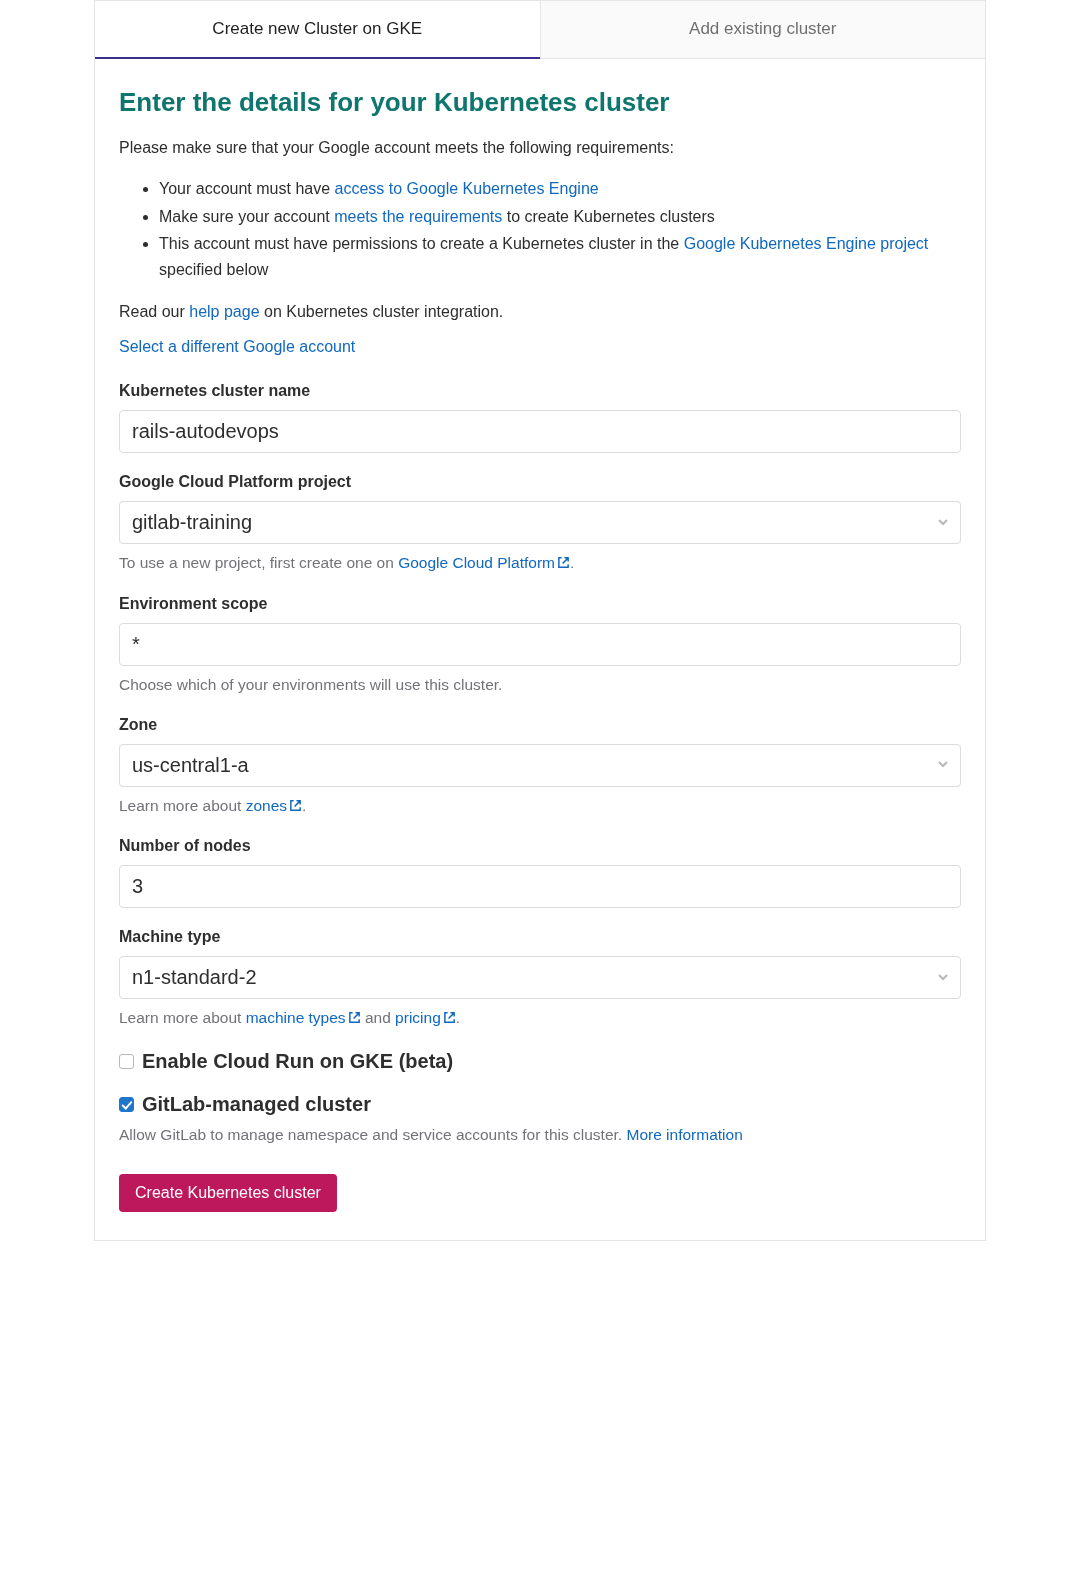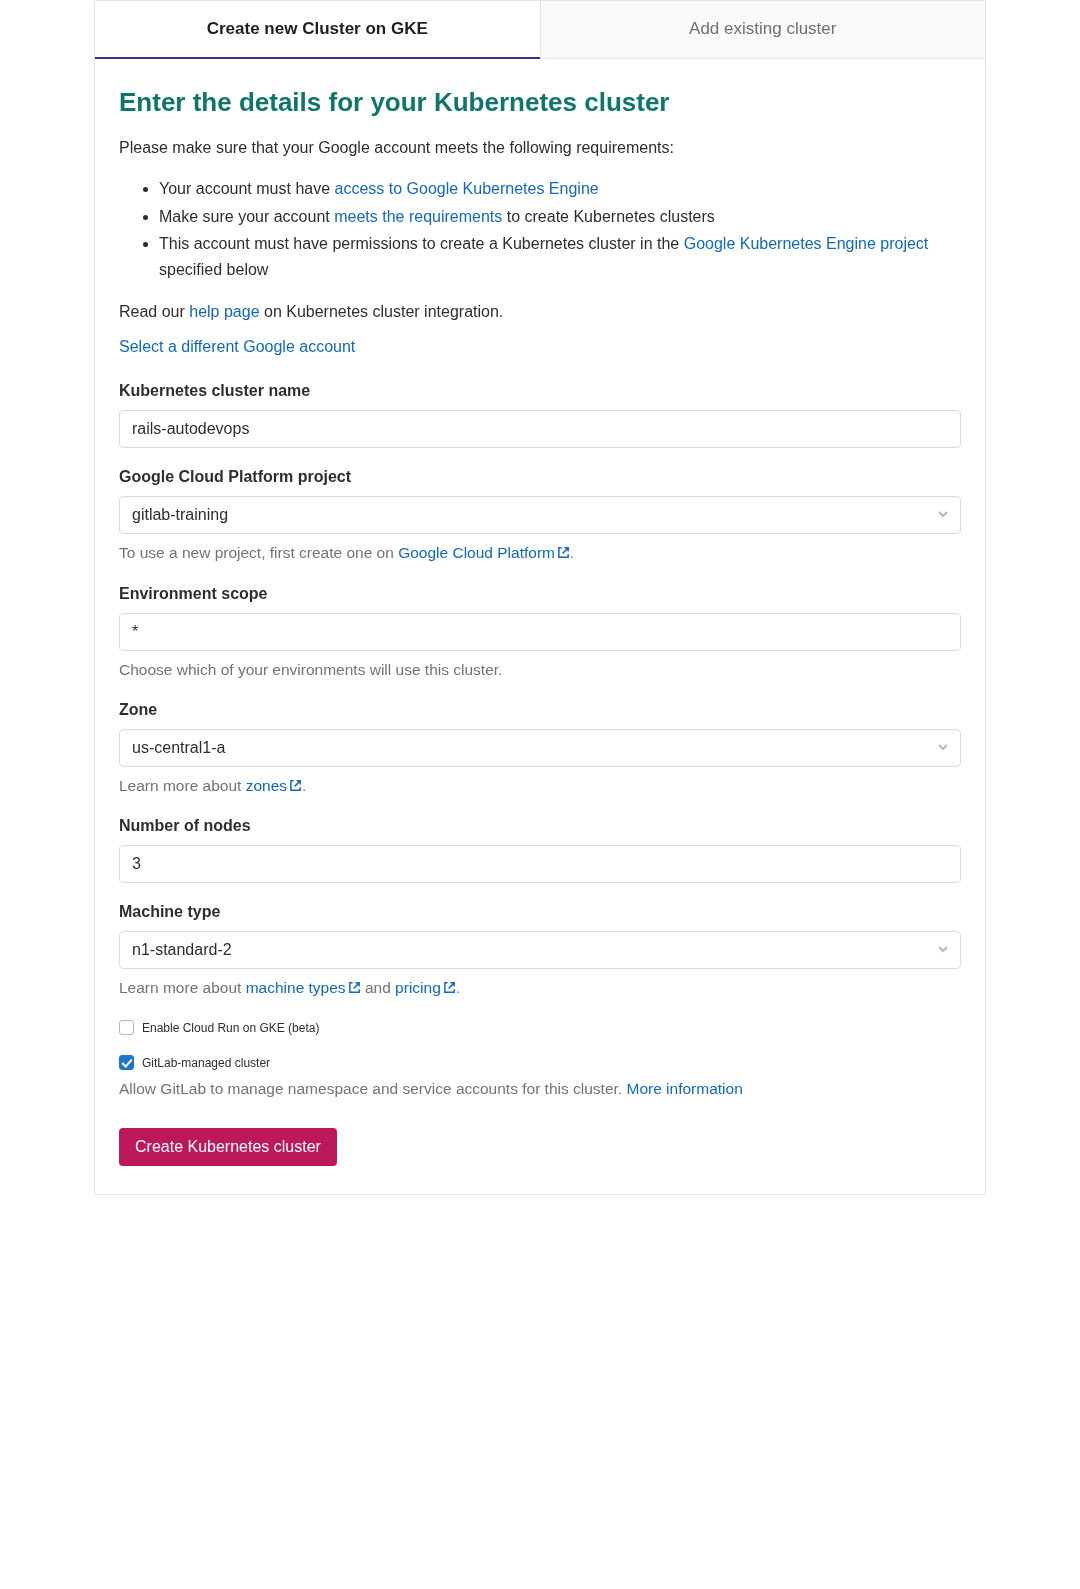--- a/index.html
+++ b/index.html
@@ -1,42 +1,42 @@
 <!DOCTYPE html>
 <html><head>
 <meta charset="utf-8">
 <style>
   * { box-sizing: border-box; margin: 0; padding: 0; }
   html, body { font-family: -apple-system, BlinkMacSystemFont, "Segoe UI", Helvetica, Arial, sans-serif; font-size: 16px; color: #2e2e2e; background: #fff; }
   .container { width: 892px; margin: 0 auto; border: 1px solid #e5e5e5; }
   .tabs { display: flex; }
   .tab { flex: 1; text-align: center; padding: 18px 10px; font-size: 17px; cursor: pointer; }
-  .tab.active { font-weight: 700; color: #1f1f1f; border-bottom: 2px solid #3a2f8f; background: #fff; }
+  .tab.active { font-weight: 400; color: #1f1f1f; border-bottom: 2px solid #3a2f8f; background: #fff; }
   .tab.inactive { background: #fafafa; color: #707070; border-bottom: 1px solid #e5e5e5; border-left: 1px solid #e5e5e5; }
   .content { padding: 28px 24px 28px 24px; }
   h1 { font-size: 26px; font-weight: 700; margin-bottom: 18px; color: #0f766e; }
   .intro { font-size: 16px; color: #2e2e2e; margin-bottom: 16px; line-height: 1.5; }
   ul.req { list-style: disc; padding-left: 40px; margin-bottom: 18px; }
   ul.req li { font-size: 16px; line-height: 1.6; color: #2e2e2e; margin-bottom: 2px; }
   a.link { color: #1068bf; text-decoration: none; }
   .para { font-size: 16px; margin-bottom: 14px; line-height: 1.5; }
   .select-account { margin-bottom: 26px; }
   .fg { margin-bottom: 20px; }
   .fg label.lbl { display: block; font-weight: 700; font-size: 16px; margin-bottom: 10px; color: #2e2e2e; }
-  .input, .select { width: 100%; padding: 9px 12px; font-size: 16px; border: 1px solid #dcdcde; border-radius: 4px; background: #fff; color: #2e2e2e; font-family: inherit; }
+  .input, .select { width: 100%; padding: 9px 12px; font-size: 20px; border: 1px solid #dcdcde; border-radius: 4px; background: #fff; color: #2e2e2e; font-family: inherit; }
   .select-wrap { position: relative; }
   .select-wrap .chev { position: absolute; right: 12px; top: 50%; transform: translateY(-50%); pointer-events: none; color: #b8b8b8; }
   .select { appearance: none; -webkit-appearance: none; cursor: pointer; padding-right: 34px; }
   .help { font-size: 15.5px; color: #737278; margin-top: 8px; line-height: 1.4; }
   .ext-icon { display: inline-block; vertical-align: -1px; margin-left: 2px; }
   .chk-row { display: flex; align-items: center; gap: 8px; margin-bottom: 6px; }
   .chk { width: 15px; height: 15px; flex-shrink: 0; border: 1px solid #b8b8b8; border-radius: 3px; display: inline-flex; align-items: center; justify-content: center; cursor: pointer; }
   .chk.checked { background: #1f75cb; border-color: #1f75cb; }
   .chk.checked::after { content: ""; width: 8px; height: 4px; border-left: 2px solid #fff; border-bottom: 2px solid #fff; transform: rotate(-48deg); margin-top: -2px; }
-  .chk-label { font-weight: 400; font-size: 12px; }
+  .chk-label { font-weight: 700; font-size: 20px; }
   .submit { background: #be185d; color: #fff; border: none; border-radius: 4px; padding: 10px 16px; font-size: 16px; font-weight: 400; cursor: pointer; margin-top: 8px; }
 </style>
 </head>
 <body>
 
 <div class="container">
 
   <div class="tabs">
     <div class="tab active">Create new Cluster on GKE</div>
     <div class="tab inactive">Add existing cluster</div>

